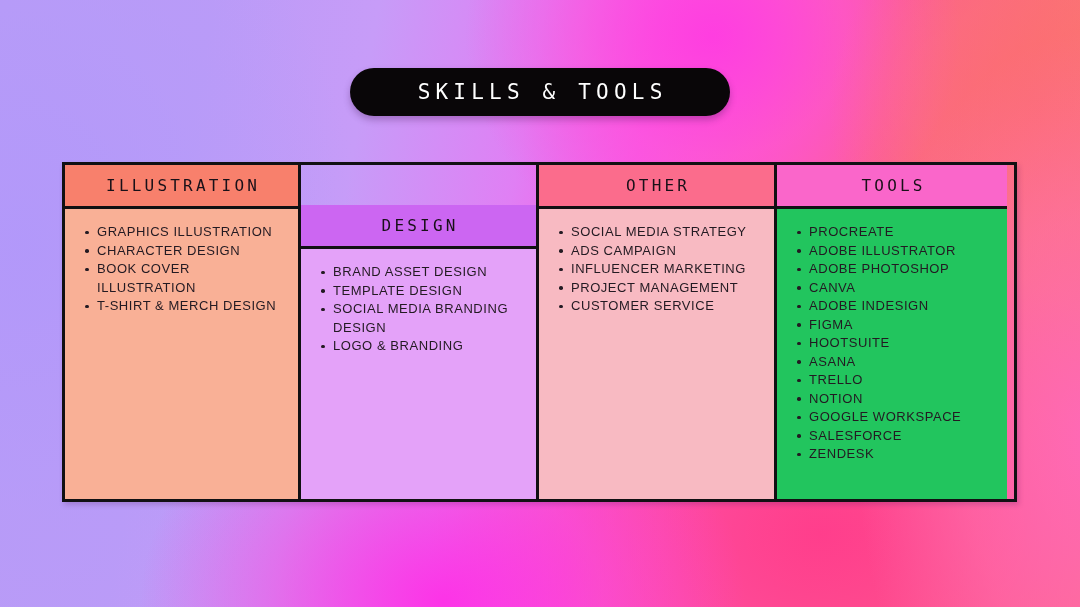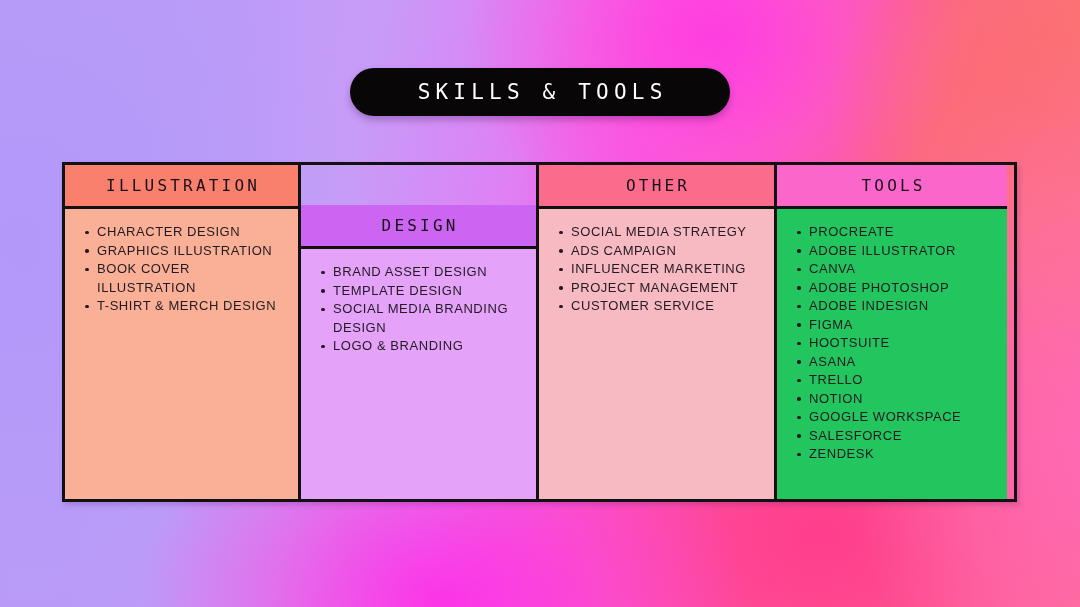--- a/index.html
+++ b/index.html
@@ -205,22 +205,22 @@
   </div>
 
   <div id="skills-table">
 
     <div class="column col-illustration">
       <div class="col-header">
         <span class="col-header-text">ILLUSTRATION</span>
       </div>
       <div class="col-body">
         <ul class="item-list">
+          <li>GRAPHICS ILLUSTRATION</li>
           <li>CHARACTER DESIGN</li>
-          <li>GRAPHICS ILLUSTRATION</li>
           <li>BOOK COVER ILLUSTRATION</li>
           <li>T-SHIRT &amp; MERCH DESIGN</li>
         </ul>
       </div>
     </div>
 
     <div class="column col-design">
       <div class="col-header">
         <span class="col-header-text">DESIGN</span>
       </div>
@@ -250,22 +250,22 @@
     </div>
 
     <div class="column col-tools">
       <div class="col-header">
         <span class="col-header-text">TOOLS</span>
       </div>
       <div class="col-body">
         <ul class="item-list">
           <li>PROCREATE</li>
           <li>ADOBE ILLUSTRATOR</li>
+          <li>ADOBE PHOTOSHOP</li>
           <li>CANVA</li>
-          <li>ADOBE PHOTOSHOP</li>
           <li>ADOBE INDESIGN</li>
           <li>FIGMA</li>
           <li>HOOTSUITE</li>
           <li>ASANA</li>
           <li>TRELLO</li>
           <li>NOTION</li>
           <li>GOOGLE WORKSPACE</li>
           <li>SALESFORCE</li>
           <li>ZENDESK</li>
         </ul>

